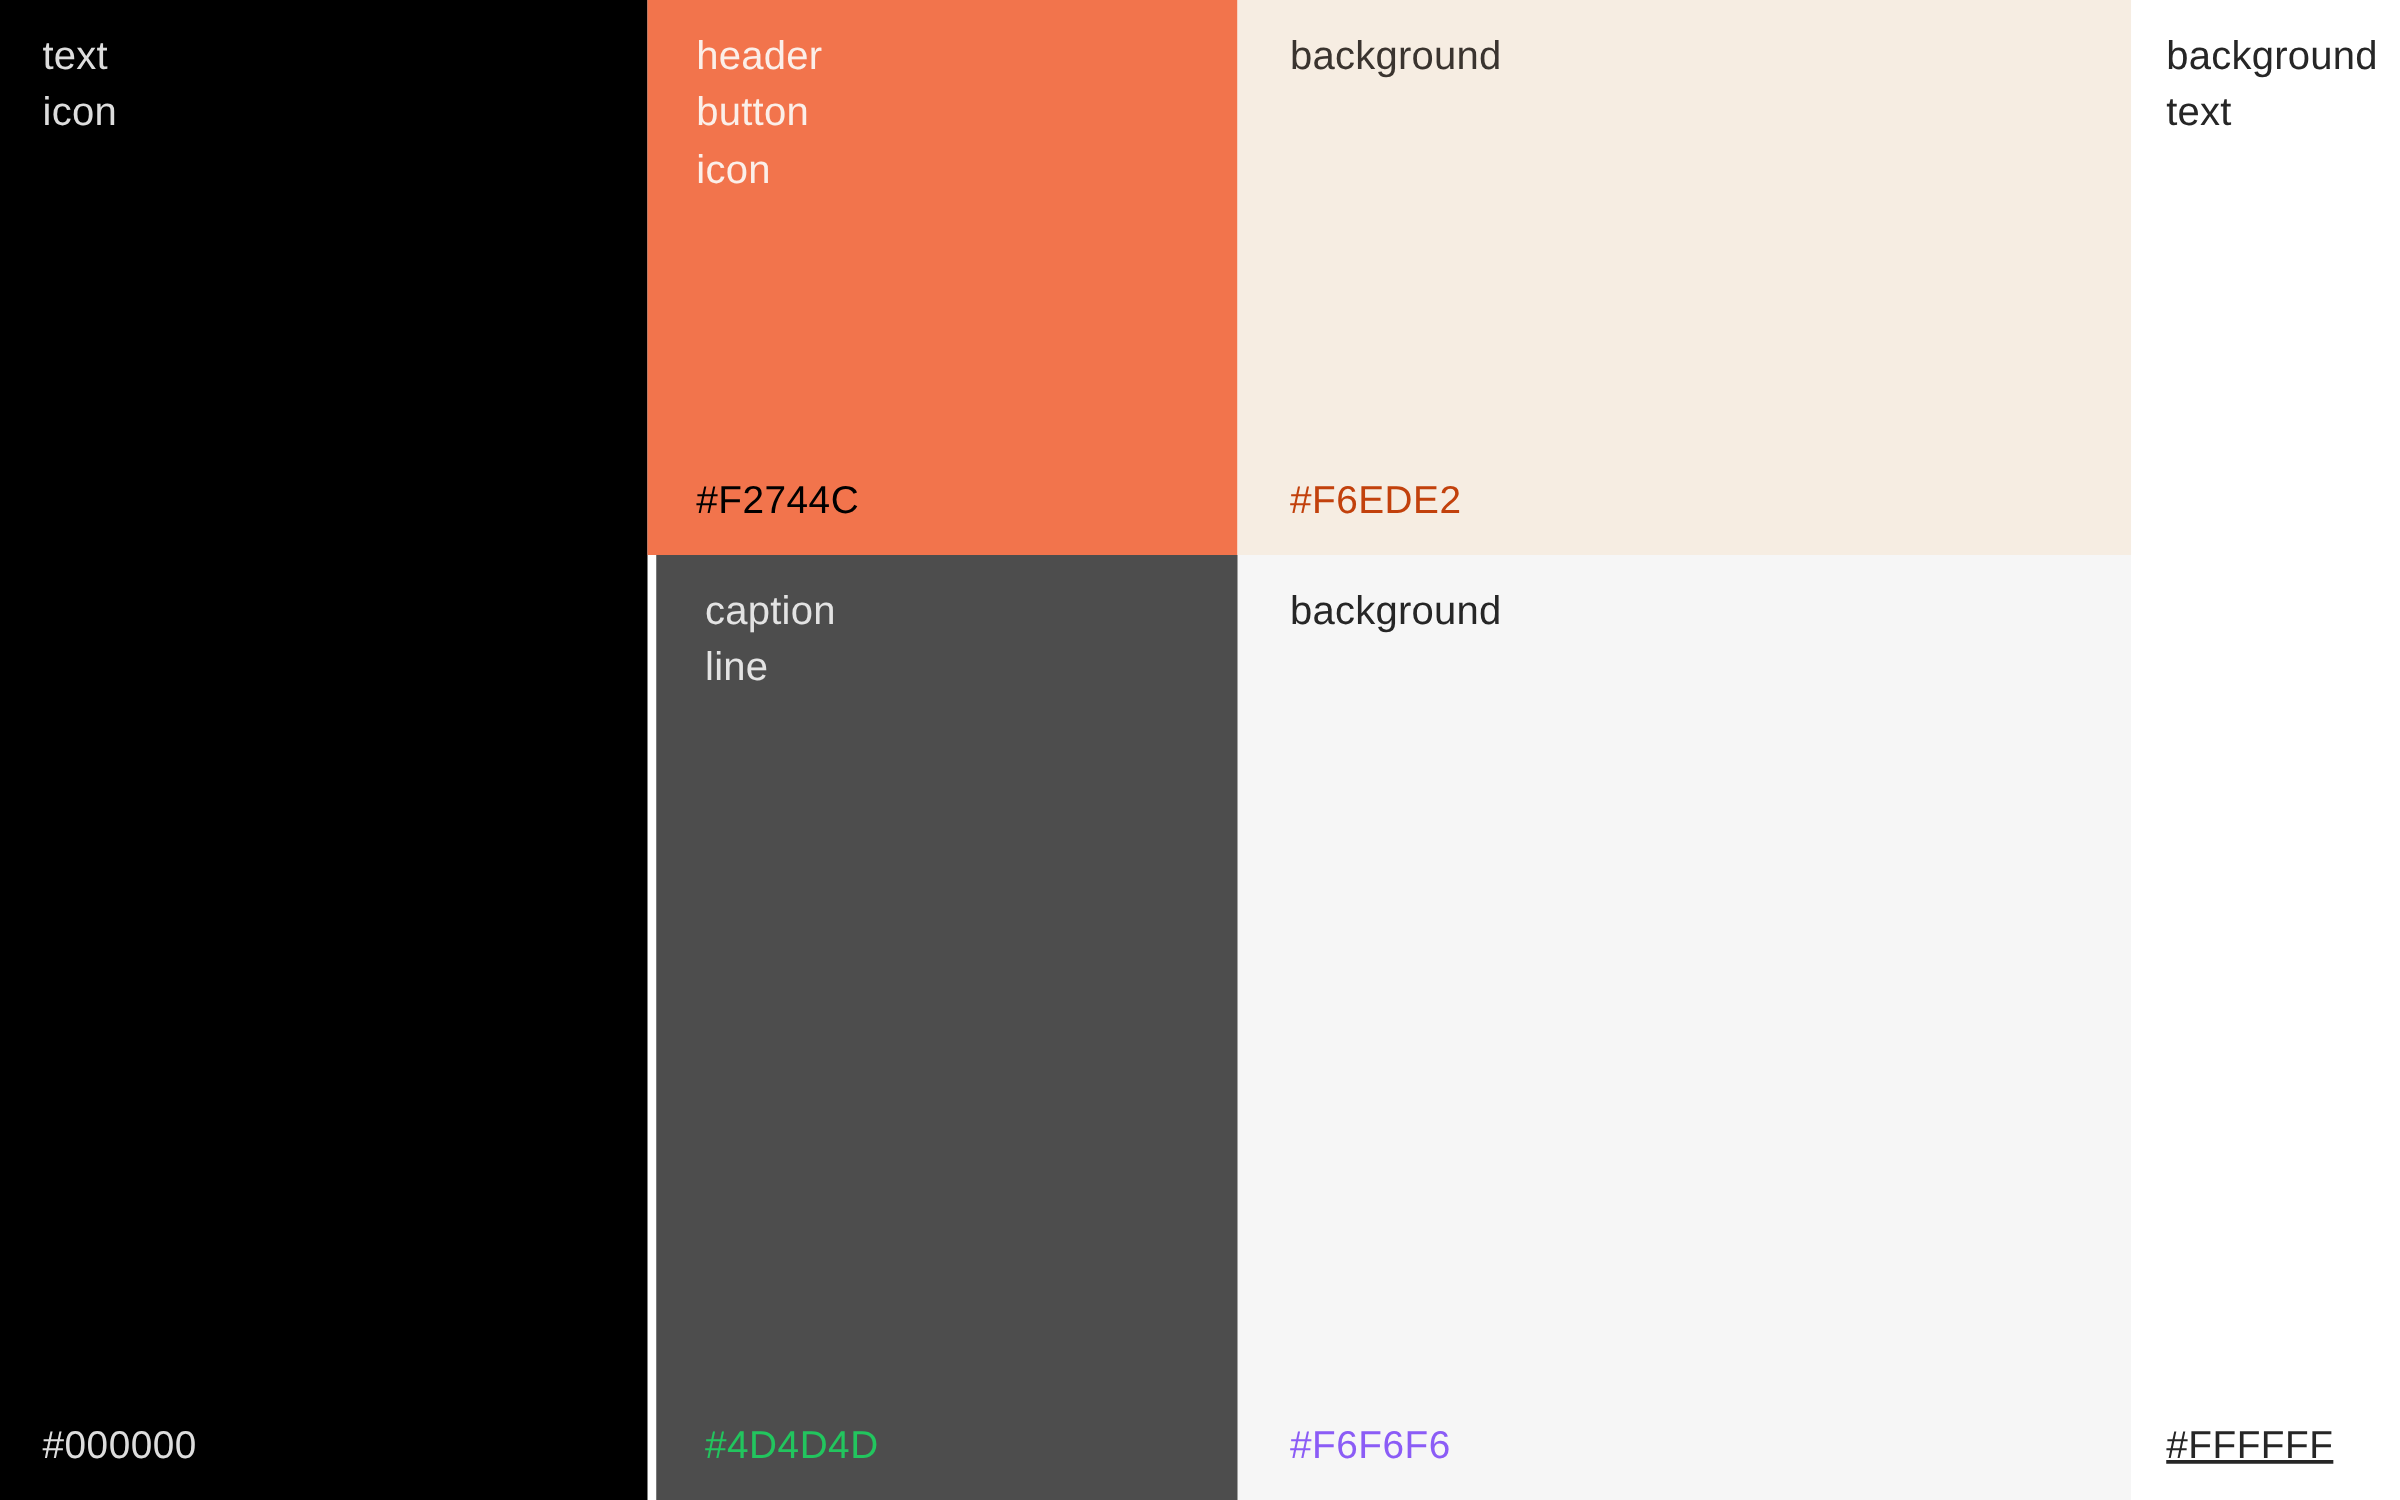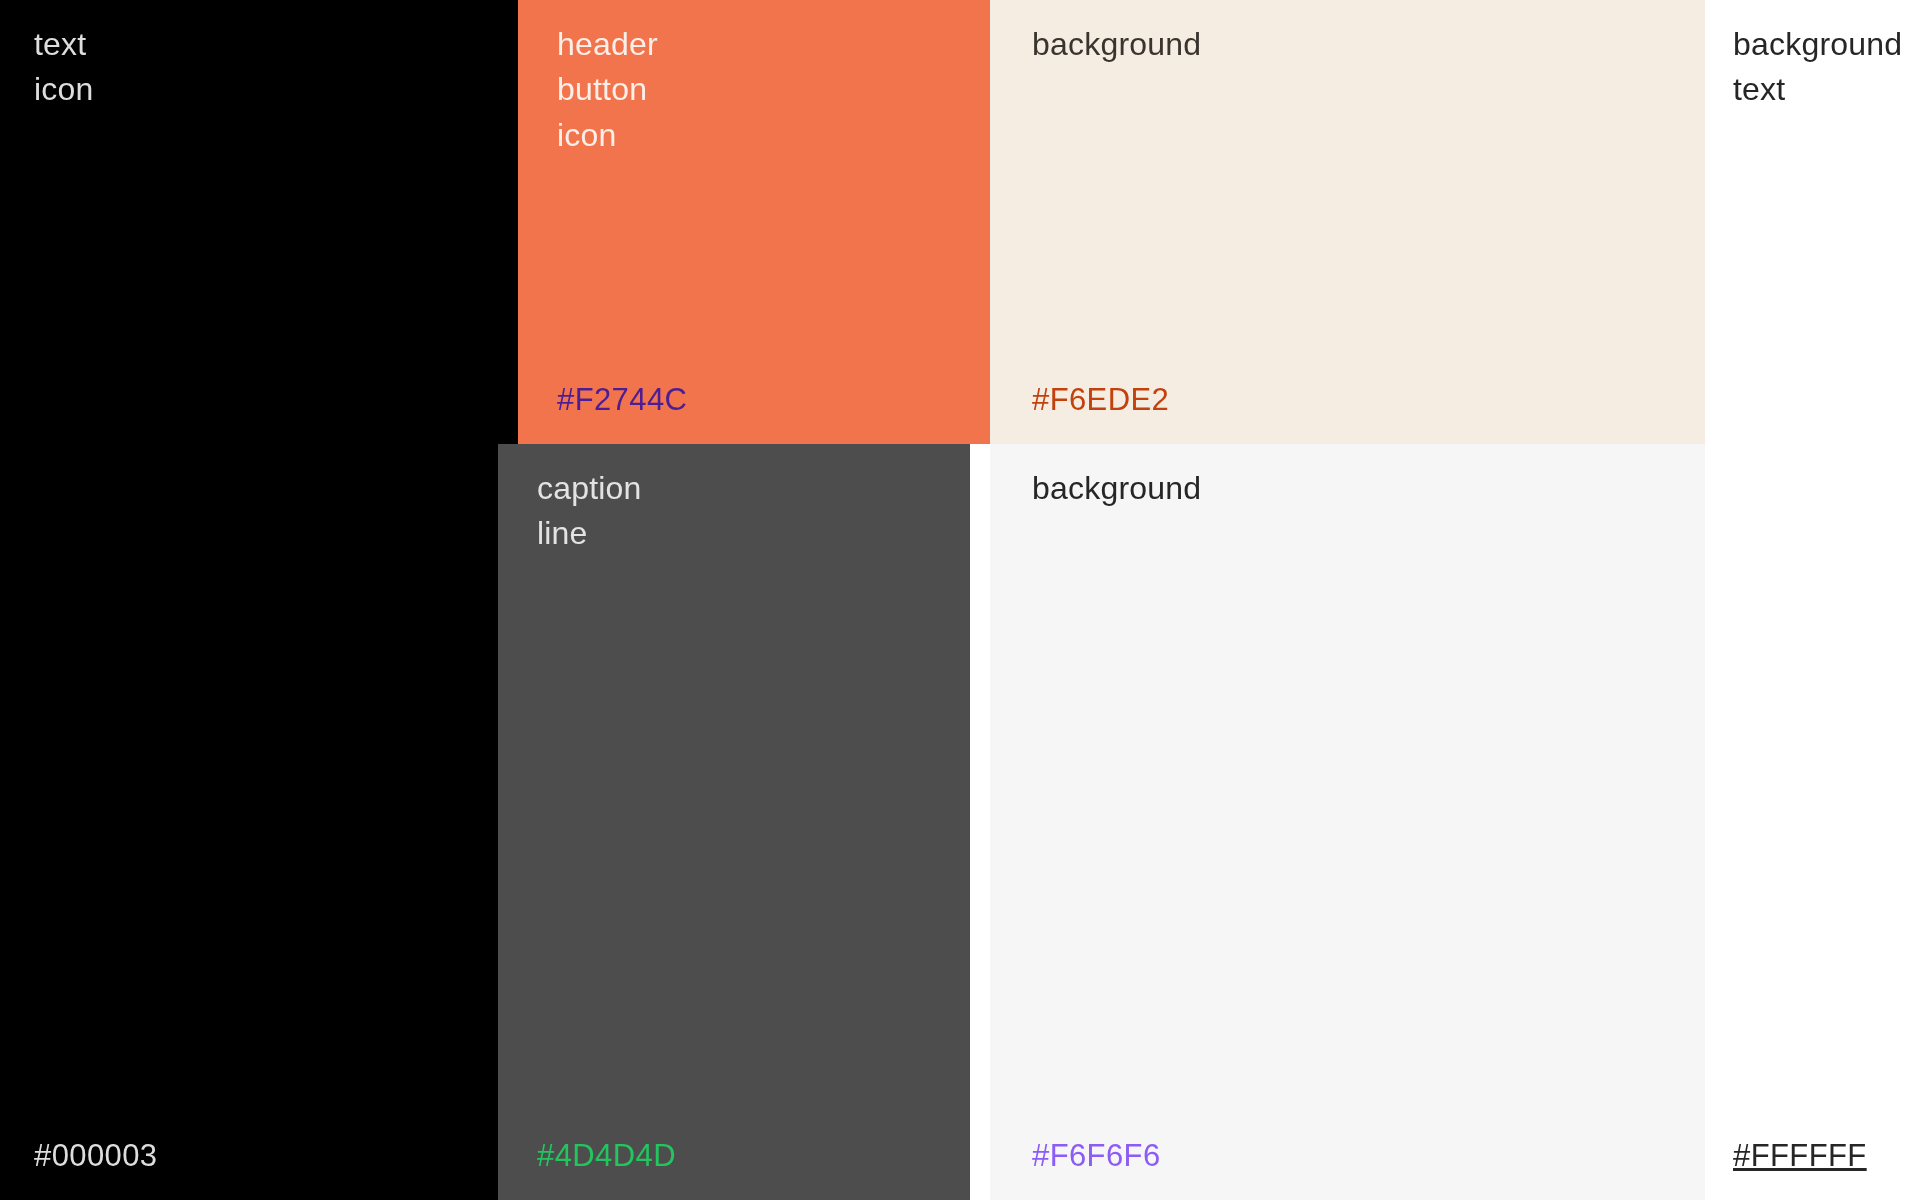--- a/index.html
+++ b/index.html
@@ -68,21 +68,21 @@
   .swatch-cream {
     left: 990px;
     top: 0;
     width: 715px;
     height: 444px;
   }
   .swatch-cream .swatch-roles { left: 42px; }
   .swatch-cream .swatch-hex   { left: 42px; }
 
   .swatch-gray {
-    left: 498px;
+    left: 525px;
     top: 444px;
     width: 472px;
     height: 756px;
   }
   .swatch-gray .swatch-roles { left: 39px; }
   .swatch-gray .swatch-hex   { left: 39px; }
 
   .swatch-lightgray {
     left: 990px;
     top: 444px;
@@ -102,28 +102,28 @@
   .swatch-white .swatch-hex   { left: 28px; }
 </style>
 </head>
 <body>
 
 <div class="palette-board">
 
   <div class="swatch swatch-black" style="background: rgb(0, 0, 0);">
     <div class="swatch-roles" style="color: rgb(221, 221, 221);">text
 icon</div>
-    <div class="swatch-hex" style="color: rgb(221, 221, 221);">#000003</div>
+    <div class="swatch-hex" style="color: rgb(221, 221, 221);">#000000</div>
   </div>
 
   <div class="swatch swatch-orange" style="background: rgb(242, 116, 76); text-decoration: underline;">
     <div class="swatch-roles" style="color: rgb(251, 239, 233);">header
 button
 icon</div>
-    <div class="swatch-hex" style="color: #4c1d95;">#F2744C</div>
+    <div class="swatch-hex" style="color: #000000;">#F2744C</div>
   </div>
 
   <div class="swatch swatch-cream" style="background: rgb(246, 237, 226);">
     <div class="swatch-roles" style="color: rgb(58, 52, 47);">background</div>
     <div class="swatch-hex" style="color: #c2410c;">#F6EDE2</div>
   </div>
 
   <div class="swatch swatch-gray" style="background: rgb(77, 77, 77);">
     <div class="swatch-roles" style="color: rgb(227, 227, 227);">caption
 line</div>

